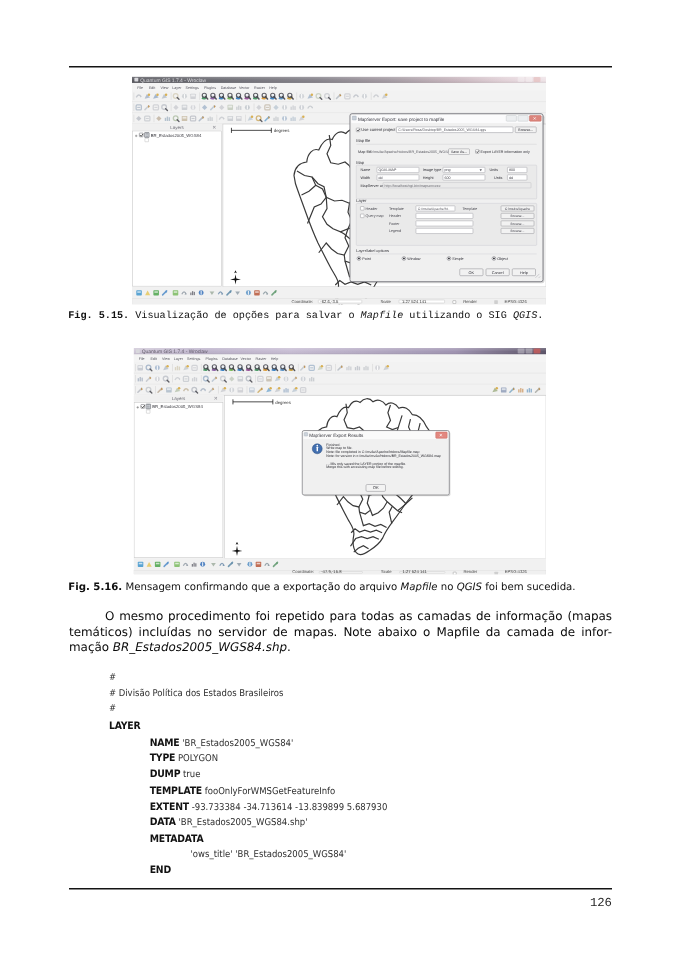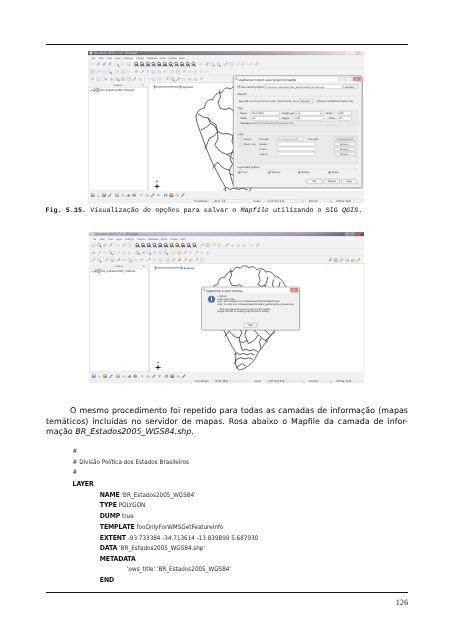--- a/index.html
+++ b/index.html
@@ -7,21 +7,21 @@
   body{width:453px;height:640px;font-family:"Liberation Sans",sans-serif;overflow:hidden;-webkit-font-smoothing:antialiased;text-rendering:geometricPrecision;}
   .page{position:relative;width:453px;height:640px;background:#fff;}
   .hdr-text,.cap,.para,.code,.pageno{-webkit-font-smoothing:antialiased;filter:grayscale(1);}
 
   
   .hdr-text{position:absolute;left:46px;top:30px;width:362px;text-align:right;
             font-weight:bold;font-style:italic;font-size:9.1px;color:#171717;}
   .rule-top{position:absolute;left:46px;top:43.5px;width:362px;height:1.7px;background:#141414;}
   .rule-bot{position:absolute;left:46px;top:591.5px;width:362px;height:1.7px;background:#141414;}
   .pageno{position:absolute;left:46px;top:597.5px;width:362px;text-align:right;
-          font-family:Liberation Serif, serif;font-size:8.2px;color:#262626;}
+          font-family:Liberation Mono, monospace;font-size:8.2px;color:#262626;}
 
   
   .cap{position:absolute;left:45.5px;width:370px;font-size:6.78px;font-family:"DejaVu Sans",sans-serif;color:#101010;line-height:9px;white-space:nowrap;}
   .cap .b{font-weight:bold;}
   .cap .i{font-style:italic;}
 
   
   .para{position:absolute;left:46px;width:362px;font-size:7.95px;line-height:10.6px;
         font-family:"DejaVu Sans",sans-serif;text-align:justify;color:#0a0a0a;}
   .para .i{font-style:italic;}
@@ -1161,23 +1161,24 @@
             <text x="16" y="15.1" font-size="2.35" fill="#2a2a30" text-anchor="start" font-family="&quot;Liberation Sans&quot;,sans-serif" font-weight="normal">Note: file completed in C:/ms4w/Apache/htdocs/Mapfile.map</text>
             <text x="16" y="17.65" font-size="2.35" fill="#2a2a30" text-anchor="start" font-family="&quot;Liberation Sans&quot;,sans-serif" font-weight="normal">Note: for version in c:/ms4w/ms4w/htdocs/BR_Estados2005_WGS84.map</text>
             <text x="16" y="22.75" font-size="2.35" fill="#2a2a30" text-anchor="start" font-family="&quot;Liberation Sans&quot;,sans-serif" font-weight="normal">- - Mls only saved the LAYER portion of the mapfile.</text>
             <text x="16" y="25.299999999999997" font-size="2.35" fill="#2a2a30" text-anchor="start" font-family="&quot;Liberation Sans&quot;,sans-serif" font-weight="normal">Merge this with an existing map file before editing.</text>
           </g>
           <rect x="42.5" y="36" width="13" height="4.6" rx="0.8" fill="#f3f3f3" stroke="#9a9aa0" stroke-width="0.4"></rect>
           <text x="49" y="39.2" font-size="2.8" fill="#303036" text-anchor="middle" font-family="&quot;Liberation Sans&quot;,sans-serif" font-weight="normal">OK</text>
         </g>
       </svg>
     </div>
+  <div class="cap" id="cap2"><span class="b">Fig. 5.16.</span><span class="">&nbsp;Mensagem&nbsp;confirmando&nbsp;que&nbsp;a&nbsp;exportação&nbsp;do&nbsp;arquivo&nbsp;</span><span class="i">Mapfile</span><span class="">&nbsp;no&nbsp;</span><span class="i">QGIS</span><span class="">&nbsp;foi&nbsp;bem&nbsp;sucedida.</span></div>
 
   <div class="para" id="para1">
       <div class="pl first"><span class="ind"></span><span class="">O mesmo procedimento foi repetido para todas as camadas de informação (mapas</span></div>
-      <div class="pl"><span class="">temáticos) incluídas no servidor de mapas. Rosa abaixo o Mapfile da camada de infor-</span></div>
+      <div class="pl"><span class="">temáticos) incluídas no servidor de mapas. Note abaixo o Mapfile da camada de infor-</span></div>
       <div class="pl last"><span class="">mação </span><span class="i">BR_Estados2005_WGS84.shp</span><span class="">.</span></div>
     </div>
   <div class="code" id="code1"><div class="cl"><span class="ind" style="display:inline-block;width:0px"></span><span>#</span></div><div class="cl"><span class="ind" style="display:inline-block;width:0px"></span><span>#&nbsp;Divisão&nbsp;Política&nbsp;dos&nbsp;Estados&nbsp;Brasileiros</span></div><div class="cl"><span class="ind" style="display:inline-block;width:0px"></span><span>#</span></div><div class="cl"><span class="ind" style="display:inline-block;width:0px"></span><span class="k">LAYER</span></div><div class="cl"><span class="ind" style="display:inline-block;width:27.2px"></span><span class="k">NAME</span> <span>'BR_Estados2005_WGS84'</span></div><div class="cl"><span class="ind" style="display:inline-block;width:27.2px"></span><span class="k">TYPE</span> <span>POLYGON</span></div><div class="cl"><span class="ind" style="display:inline-block;width:27.2px"></span><span class="k">DUMP</span> <span>true</span></div><div class="cl"><span class="ind" style="display:inline-block;width:27.2px"></span><span class="k">TEMPLATE</span> <span>fooOnlyForWMSGetFeatureInfo</span></div><div class="cl"><span class="ind" style="display:inline-block;width:27.2px"></span><span class="k">EXTENT</span> <span>-93.733384&nbsp;-34.713614&nbsp;-13.839899&nbsp;5.687930</span></div><div class="cl"><span class="ind" style="display:inline-block;width:27.2px"></span><span class="k">DATA</span> <span>'BR_Estados2005_WGS84.shp'</span></div><div class="cl"><span class="ind" style="display:inline-block;width:27.2px"></span><span class="k">METADATA</span></div><div class="cl"><span class="ind" style="display:inline-block;width:54.4px"></span><span>'ows_title'&nbsp;'BR_Estados2005_WGS84'</span></div><div class="cl"><span class="ind" style="display:inline-block;width:27.2px"></span><span class="k">END</span></div></div>
 
   <div class="rule-bot"></div>
   <div class="pageno">126</div>
 </div>
 
 </body></html>

